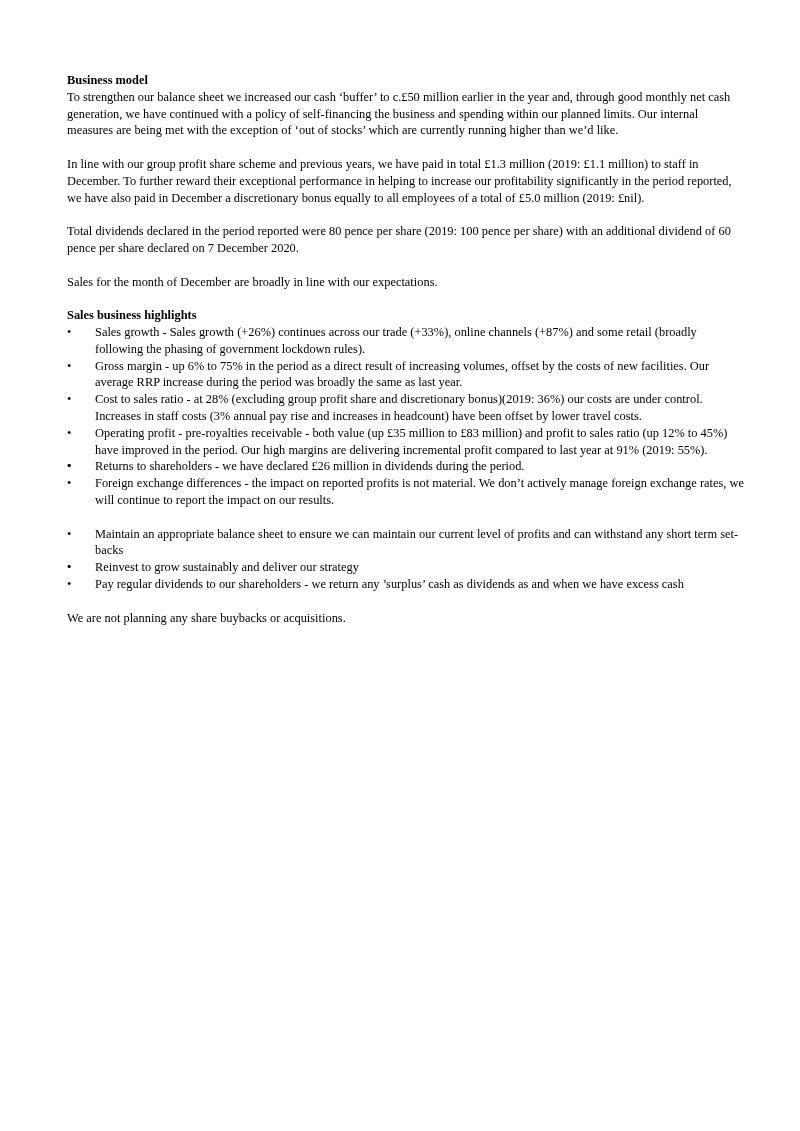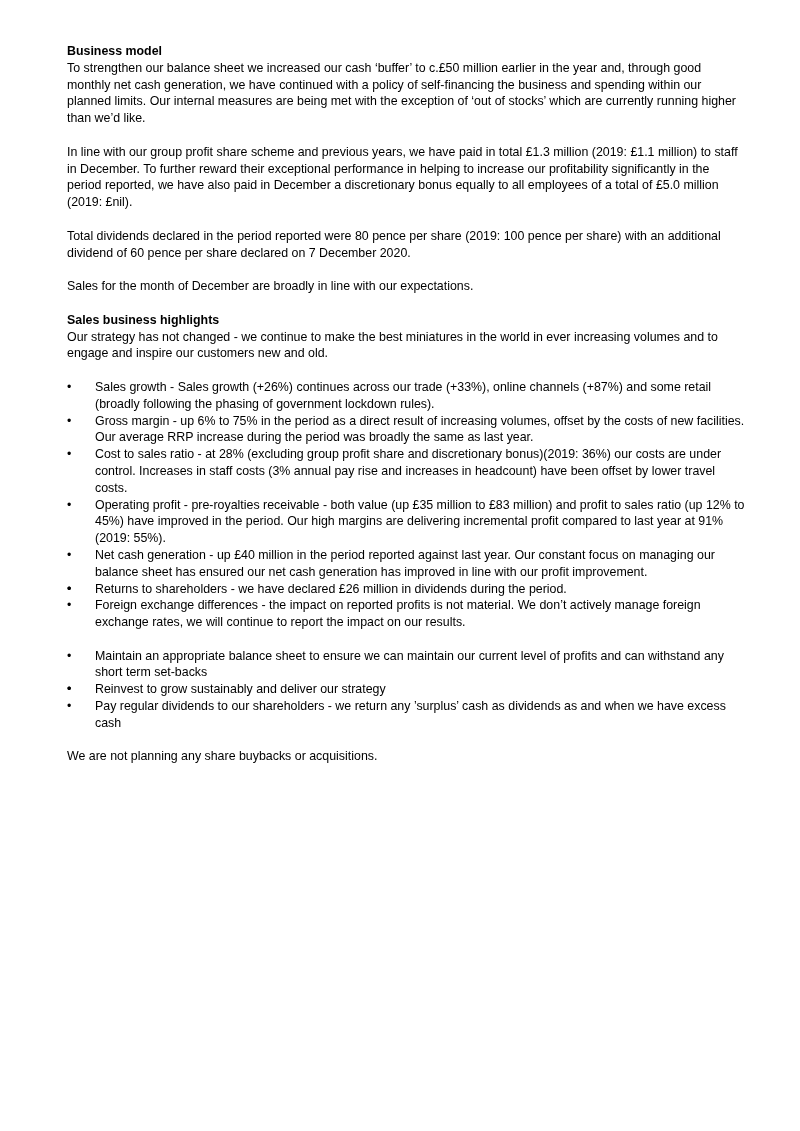--- a/index.html
+++ b/index.html
@@ -13,22 +13,23 @@
       position: relative;
       font-family: "Liberation Sans", "DejaVu Sans", sans-serif;
       color: #000000;
       font-size: 12.4px;
       line-height: 16.8px;
       overflow: hidden;
     }
     .page {
       position: absolute;
       left: 67px;
-      top: 43px;
+      top: 72px;
       width: 680px;
+      font-family: Liberation Serif, serif;
     }
     .heading {
       font-weight: bold;
       margin: 0;
     }
     p {
       margin: 0 0 16.8px 0;
     }
     p.tight {
       margin: 0;
@@ -61,42 +62,40 @@
   <div class="section">
     <p class="heading tight">Business model</p>
     <p>To strengthen our balance sheet we increased our cash ‘buffer’ to c.£50 million earlier in the year and, through good monthly net cash generation, we have continued with a policy of self-financing the business and spending within our planned limits. Our internal measures are being met with the exception of ‘out of stocks’ which are currently running higher than we’d like.</p>
     <p>In line with our group profit share scheme and previous years, we have paid in total £1.3 million (2019: £1.1 million) to staff in December. To further reward their exceptional performance in helping to increase our profitability significantly in the period reported, we have also paid in December a discretionary bonus equally to all employees of a total of £5.0 million (2019: £nil).</p>
     <p>Total dividends declared in the period reported were 80 pence per share (2019: 100 pence per share) with an additional dividend of 60 pence per share declared on 7 December 2020.</p>
     <p>Sales for the month of December are broadly in line with our expectations.</p>
   </div>
 
   <div class="section">
     <p class="heading tight">Sales business highlights</p>
-    <p>Our strategy has not changed - we continue to make the best miniatures in the world in ever increasing volumes and to engage and inspire our customers new and old.</p>
 
     <ul>
       <li>
         <span class="bullet">•</span>
         <span>Sales growth - Sales growth (+26%) continues across our trade (+33%), online channels (+87%) and some retail (broadly following the phasing of government lockdown rules).</span>
       </li>
       <li>
         <span class="bullet">•</span>
         <span>Gross margin - up 6% to 75% in the period as a direct result of increasing volumes, offset by the costs of new facilities. Our average RRP increase during the period was broadly the same as last year.</span>
       </li>
       <li>
         <span class="bullet">•</span>
         <span>Cost to sales ratio - at 28% (excluding group profit share and discretionary bonus)(2019: 36%) our costs are under control. Increases in staff costs (3% annual pay rise and increases in headcount) have been offset by lower travel costs.</span>
       </li>
       <li>
         <span class="bullet">•</span>
         <span>Operating profit - pre-royalties receivable - both value (up £35 million to £83 million) and profit to sales ratio (up 12% to 45%) have improved in the period. Our high margins are delivering incremental profit compared to last year at 91% (2019: 55%).</span>
       </li>
       <li>
         <span class="bullet">•</span>
-        <span>Net cash generation - up £40 million in the period reported against last year. Our constant focus on managing our balance sheet has ensured our net cash generation has improved in line with our profit improvement.</span>
       </li>
       <li>
         <span class="bullet">•</span>
       </li>
       <li>
         <span class="bullet">•</span>
         <span>Returns to shareholders - we have declared £26 million in dividends during the period.</span>
       </li>
       <li>
         <span class="bullet">•</span>

